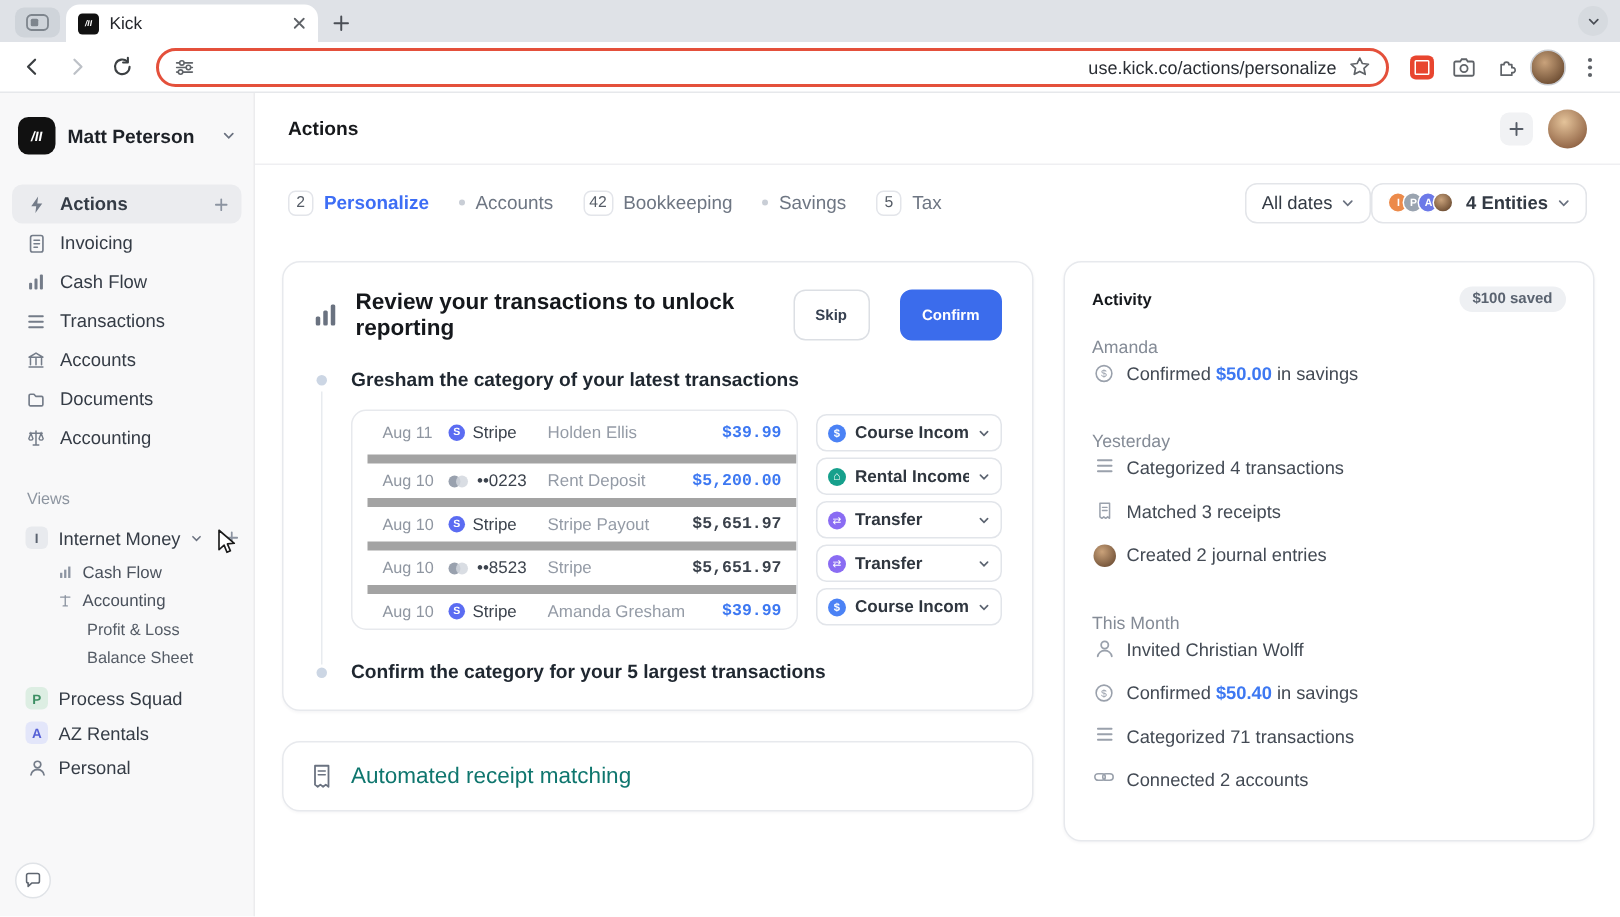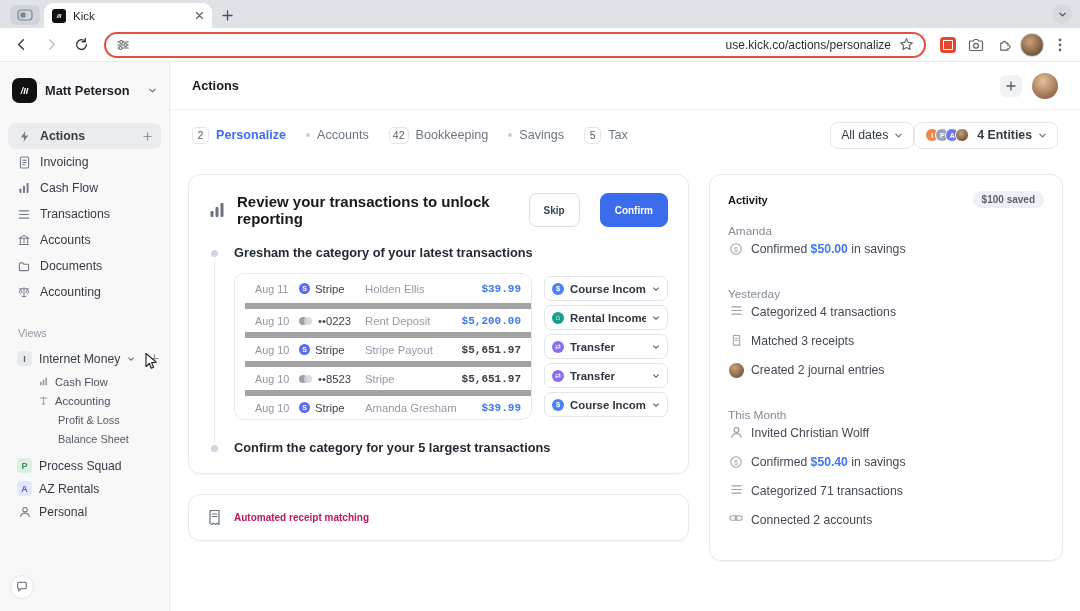--- a/index.html
+++ b/index.html
@@ -105,21 +105,21 @@
   .cat-icon { width:12px; height:12px; border-radius:50%; color:#fff; display:flex; align-items:center; justify-content:center; flex:none; }
   .cat-icon[data-tone="blue"] { background:#4b82f5; }
   .cat-icon[data-tone="blue"]::after { content:"$"; font-size:7.5px; font-weight:700; }
   .cat-icon[data-tone="teal"] { background:#16a08c; }
   .cat-icon[data-tone="teal"]::after { content:"⌂"; font-size:8px; }
   .cat-icon[data-tone="purple"] { background:#8a6cf3; }
   .cat-icon[data-tone="purple"]::after { content:"⇄"; font-size:7px; }
   .cat-label { flex:1; font-size:11.4px; font-weight:600; color:#2f363f; white-space:nowrap; overflow:hidden; }
 
   .receipt-card { margin-top:20px; padding:14px 18px; display:flex; align-items:center; gap:12px; }
-  .receipt-title { font-size:10px; font-weight:700; color:#be185d; }
+  .receipt-title { font-size:15px; font-weight:400; color:#0f766e; }
 
   .activity { flex:1; align-self:flex-start; padding:16px 18px 18px 18px; }
   .act-head { display:flex; align-items:center; }
   .act-title { font-size:11px; font-weight:700; color:#15181c; flex:1; }
   .act-badge { background:#eef0f3; color:#5a6370; font-size:10px; font-weight:600; padding:3px 9px; border-radius:999px; }
   .act-group-label { font-size:11.8px; color:#848b96; margin:16px 0 4px 0; }
   .act-item { display:flex; gap:7px; min-height:29px; }
   .aicon { width:16px; display:flex; justify-content:center; flex:none; color:#9aa1ac; }
   .act-text { font-size:12.2px; color:#434a54; }
   .act-amt { color:#3d78f2; font-weight:600; }

